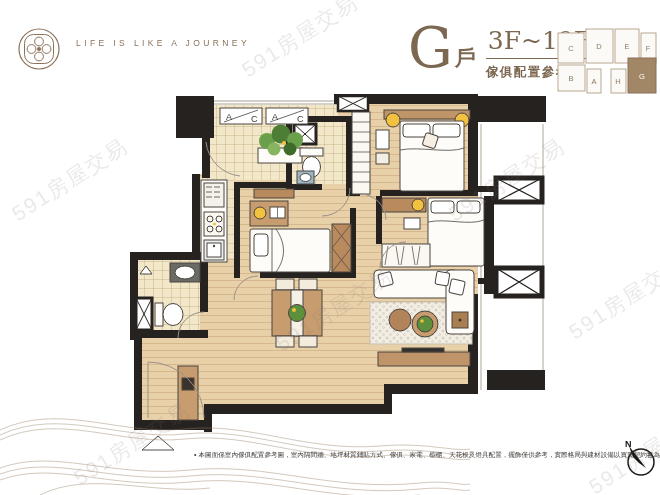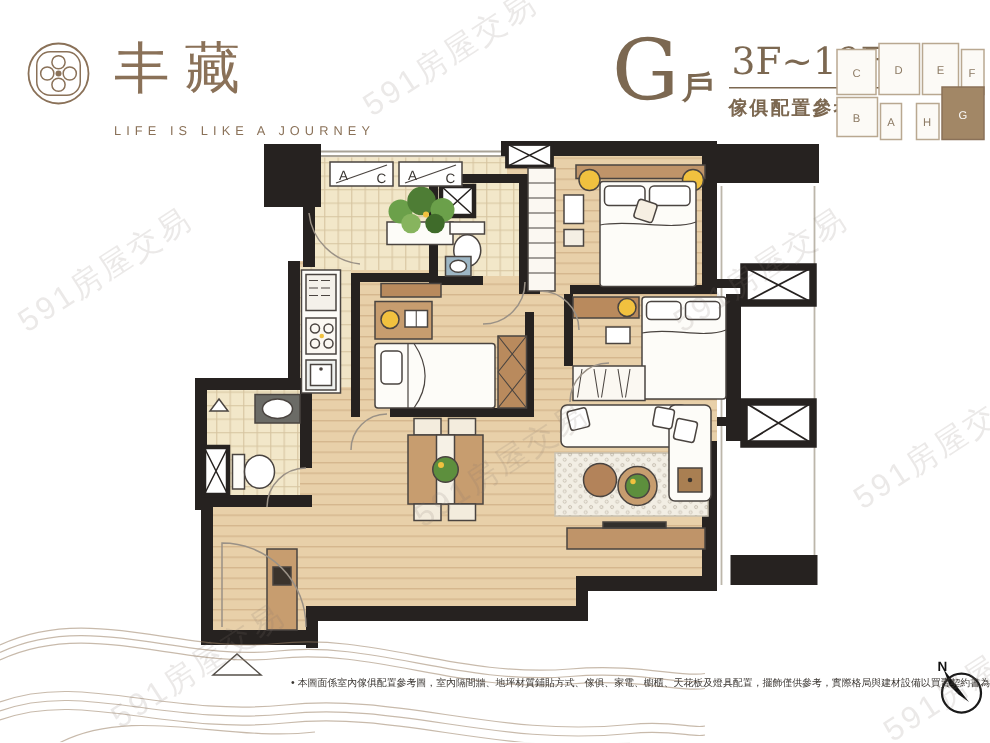--- a/index.html
+++ b/index.html
@@ -34,21 +34,20 @@
     <svg class="brand-emblem" viewBox="0 0 46 46">
       <circle cx="23" cy="23" r="20" fill="none" stroke="#8a7158" stroke-width="1.2"></circle>
       <rect x="8.5" y="8.5" width="29" height="29" rx="9" fill="none" stroke="#8a7158" stroke-width="1"></rect>
       <circle cx="23" cy="15.5" r="4.4" fill="none" stroke="#8a7158" stroke-width="1"></circle>
       <circle cx="23" cy="30.5" r="4.4" fill="none" stroke="#8a7158" stroke-width="1"></circle>
       <circle cx="15.5" cy="23" r="4.4" fill="none" stroke="#8a7158" stroke-width="1"></circle>
       <circle cx="30.5" cy="23" r="4.4" fill="none" stroke="#8a7158" stroke-width="1"></circle>
       <circle cx="23" cy="23" r="2" fill="#8a7158"></circle>
     </svg>
     <div class="brand-text">
-      <div class="brand-name">丰藏</div>
       <div class="brand-tagline">LIFE IS LIKE A JOURNEY</div>
     </div>
   </div>
 
   <div class="unit-block">
     <span class="unit-letter">G</span>
     <span class="unit-suffix">戶</span>
     <div class="floor-block">
       <div class="floor-range">3F~19F</div>
       <div class="floor-caption">傢俱配置參考圖</div>

